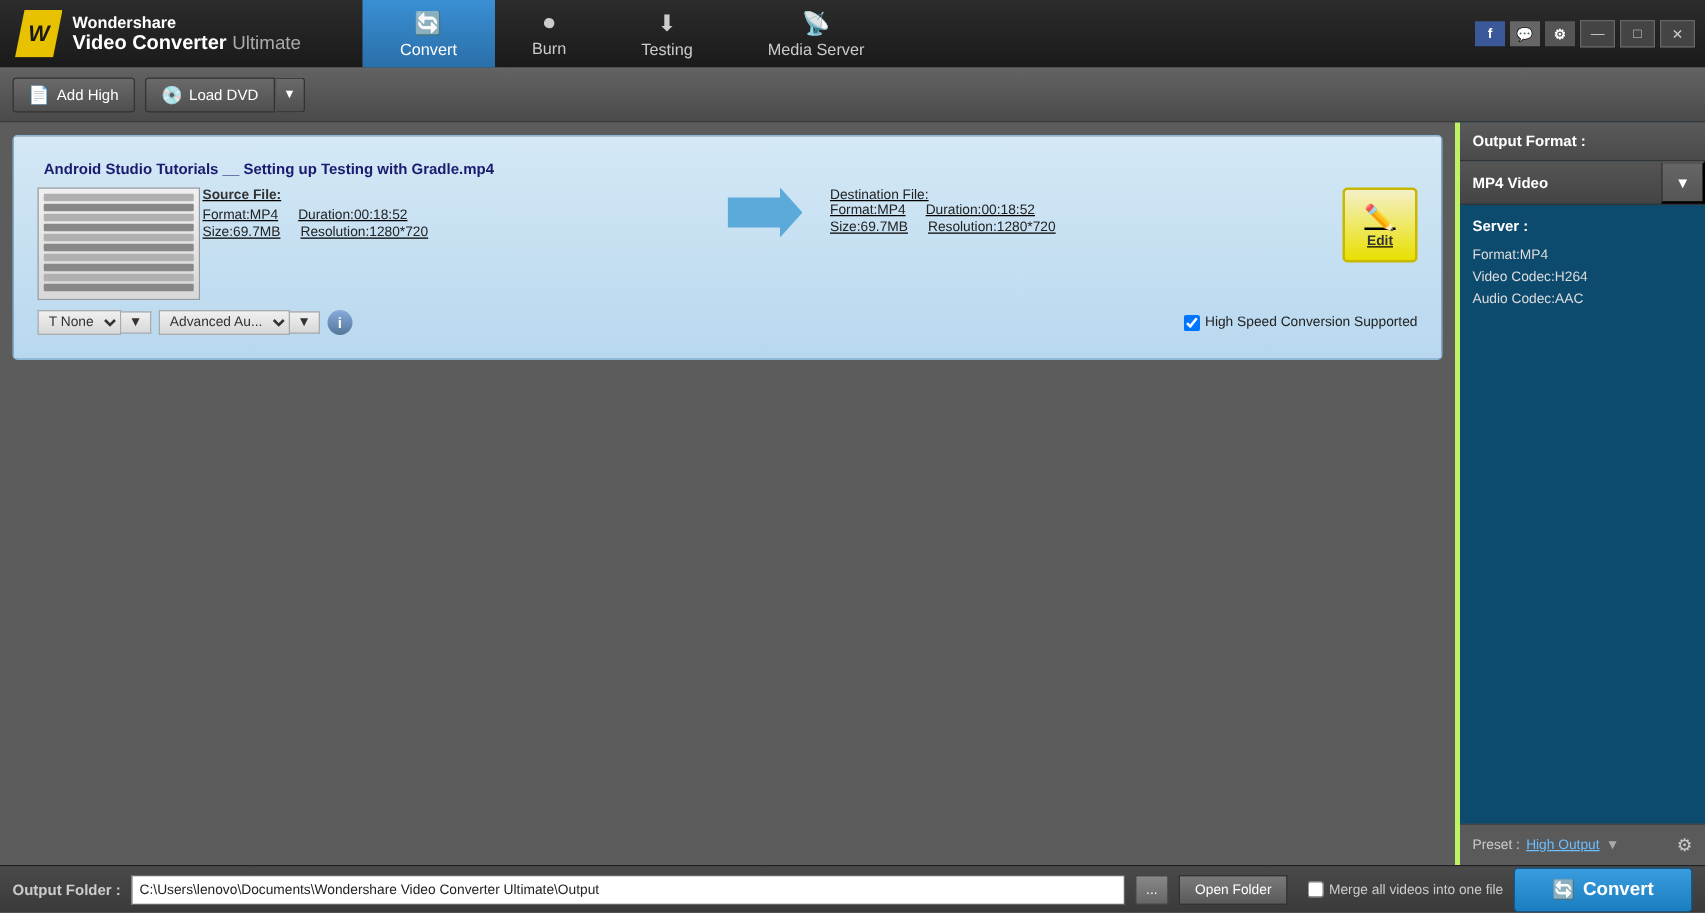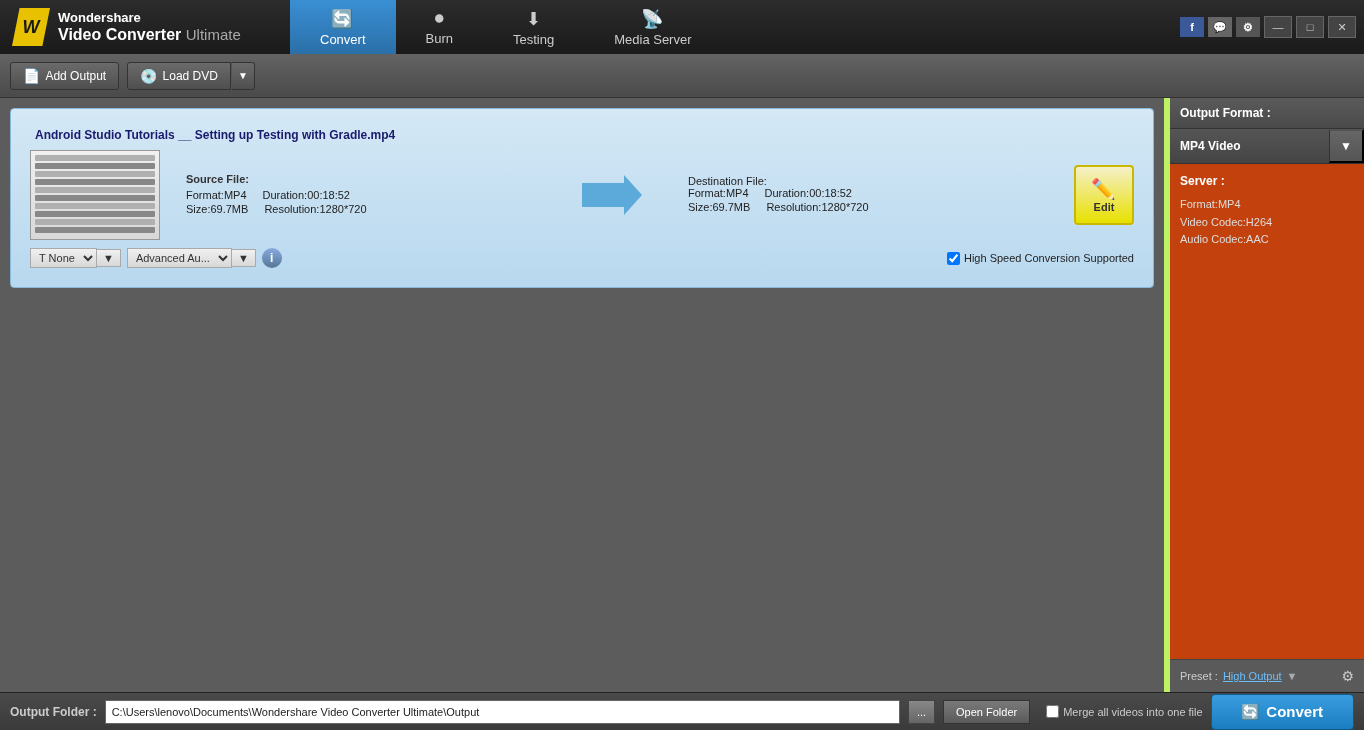--- a/index.html
+++ b/index.html
@@ -144,22 +144,23 @@
     }
     .file-title {
       color: #1a1a6e;
       font-size: 12px;
       font-weight: 600;
       margin-bottom: 8px;
       padding-left: 5px;
     }
     .file-details {
       display: flex;
-      align-items: center;
-      gap: 26px;
+      align-items: flex-start;
+      gap: 2px;
+      text-decoration: underline;
     }
     .file-thumbnail {
       width: 130px;
       height: 90px;
       background: linear-gradient(135deg, #e8e8e8, #c0c0c0);
       border: 1px solid #999;
       display: flex;
       align-items: center;
       justify-content: center;
       overflow: hidden;
@@ -264,22 +265,22 @@
       display: flex;
       align-items: center;
       gap: 4px;
       font-size: 11px;
       color: #222;
     }
 
     
     .right-panel {
       width: 200px;
-      background: #c2410c;
-      border-left: 6px solid #bef264;
+      background: #0c4a6e;
+      border-left: 4px solid #bef264;
       display: flex;
       flex-direction: column;
     }
     .output-format-header {
       background: linear-gradient(to bottom, #5a5a5a, #4a4a4a);
       padding: 8px 10px;
       font-size: 12px;
       color: #ffffff;
       font-weight: 600;
       border-bottom: 1px solid #333;
@@ -525,21 +526,21 @@
     </div>
     <div class="win-btn">—</div>
     <div class="win-btn">□</div>
     <div class="win-btn">✕</div>
   </div>
 </div>
 
 <div class="toolbar">
   <button class="toolbar-btn">
     <span class="btn-icon">📄</span>
-    <span>Add Output</span>
+    <span>Add High</span>
   </button>
   <div style="display:flex; align-items:stretch;">
     <button class="toolbar-btn" style="border-radius:3px 0 0 3px;">
       <span class="btn-icon">💿</span>
       <span>Load DVD</span>
     </button>
     <button class="dropdown-btn" style="border-radius:0 3px 3px 0;">▼</button>
   </div>
 </div>
 

